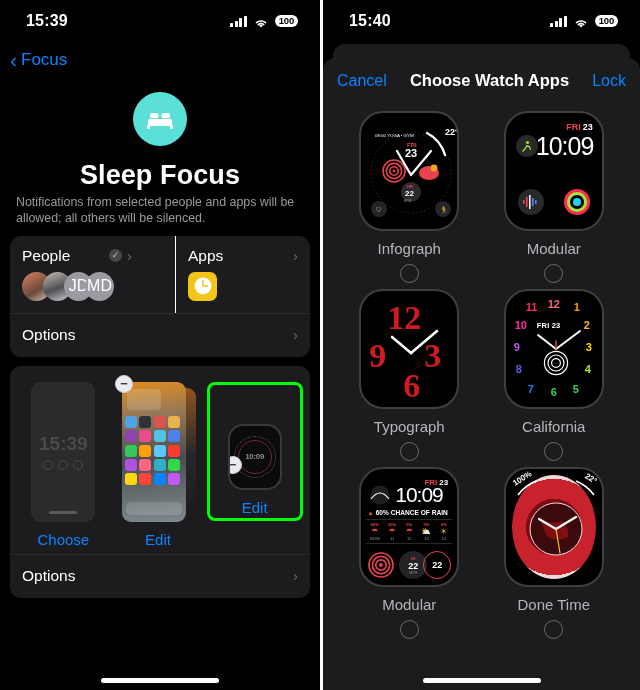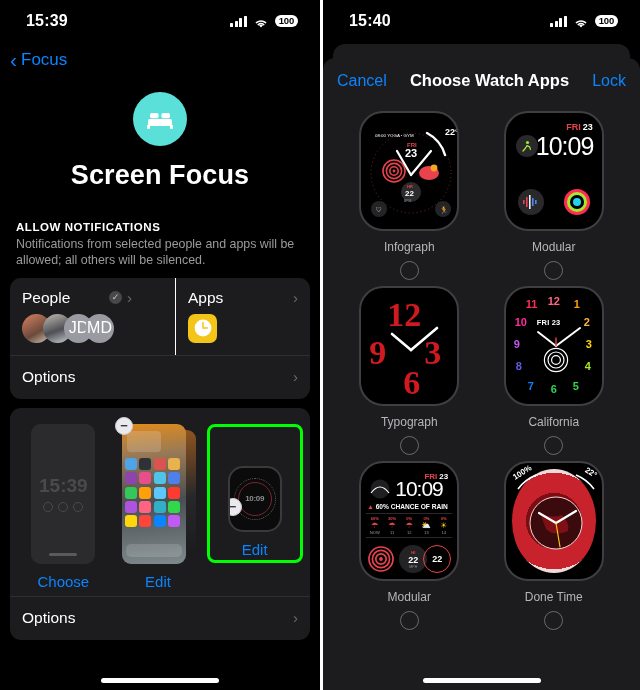--- a/index.html
+++ b/index.html
@@ -174,21 +174,21 @@
 
   .faces-grid {
     display:grid; grid-template-columns: 1fr 1fr; row-gap: 6px;
     padding: 8px 14px 0 14px;
   }
   .face-cell { display:flex; flex-direction:column; align-items:center; }
   .face {
     width: 100px; height: 120px; border-radius: 24px;
     background:#000; border: 2.5px solid #3f3f42; position: relative; overflow:hidden;
   }
-  .face-name { color:#b6b6ba; font-size: 12px; margin-top: 9px; }
+  .face-name { color:#b6b6ba; font-size: 15px; margin-top: 9px; }
   .radio { width: 19px; height:19px; border-radius:50%; border:1.5px solid #6a6a6e; margin-top: 7px; }
   .mod-date { position:absolute; right:9px; top:9px; font-size:9px; font-weight:700; }
   .mod-date .d-fri { color:#e8434d; margin-right:2px; }
   .mod-date .d-num { color:#fff; }
   .mod-time { position:absolute; left:30px; top:19px; color:#fff; font-size:25px; font-weight:500; letter-spacing:-1px;}
   .mod-ico { position:absolute; width:22px; height:22px; border-radius:50%; background:#29292b;
              display:flex; align-items:center; justify-content:center; font-size:12px;}
   .rings { position:absolute; width:26px; height:26px; border-radius:50%;
            background: conic-gradient(#ff2d55 0 100%); }
   .rings::before{ content:''; position:absolute; inset:3px; border-radius:50%;
@@ -255,24 +255,23 @@
     <div class="focus-head">
       <div class="focus-badge">
         <svg width="30" height="22" viewBox="0 0 30 22">
           <rect x="3" y="11" width="24" height="7" rx="1.6" fill="#fff"></rect>
           <rect x="5" y="5" width="8.6" height="5.2" rx="2" fill="#fff"></rect>
           <rect x="16.4" y="5" width="8.6" height="5.2" rx="2" fill="#fff"></rect>
           <rect x="2" y="17.2" width="3" height="3.6" fill="#fff"></rect>
           <rect x="25" y="17.2" width="3" height="3.6" fill="#fff"></rect>
         </svg>
       </div>
-      <div class="focus-title">Screen Focus</div>
+      <div class="focus-title">Sleep Focus</div>
     </div>
 
-    <div class="sec-label">ALLOW NOTIFICATIONS</div>
     <div class="sec-desc">Notifications from selected people and apps will be allowed; all others will be silenced.</div>
 
     <div class="card">
       <div class="split-row">
         <div class="split-cell">
           <div class="cell-head">
             <span class="cell-title">People</span>
             <span class="cell-head-right">
               <span class="badge-check">✓</span>
               <span class="chev-r">›</span>

